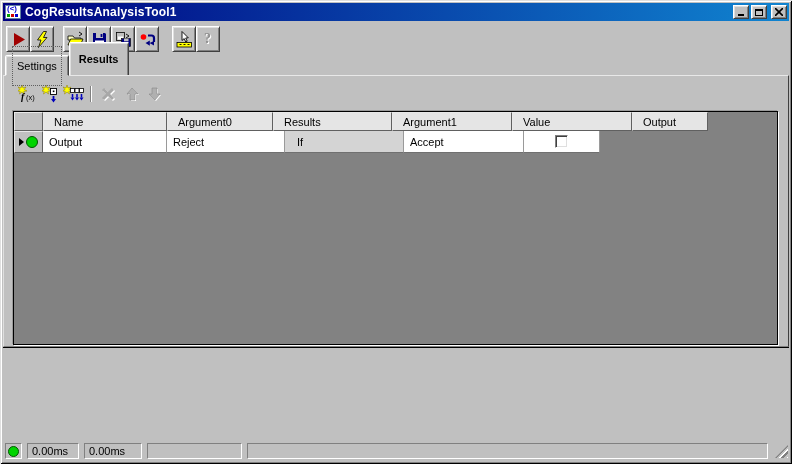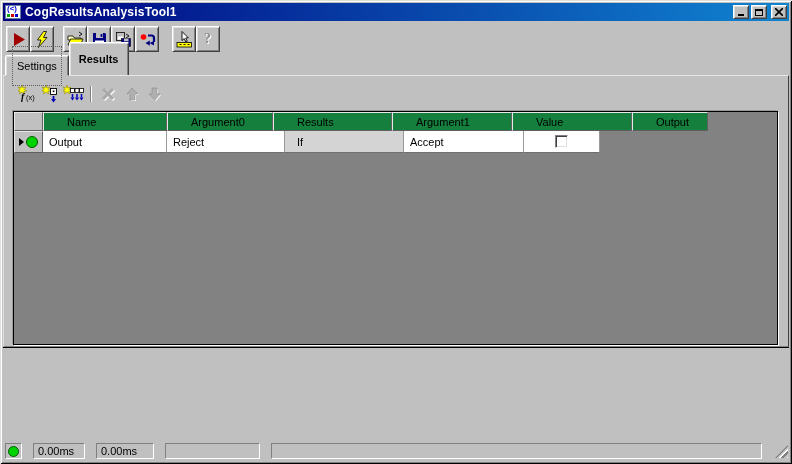--- a/index.html
+++ b/index.html
@@ -53,42 +53,42 @@
     box-shadow:0 1px 0 #000;}
   
   .gtoolbar{position:absolute;left:12px;top:7px;height:22px;display:flex;align-items:center;}
   .gt-btn{width:23px;height:21px;display:flex;align-items:center;justify-content:center;flex:0 0 auto;}
   .gt-sep{width:0;height:16px;border-left:1px solid #808080;border-right:1px solid #fff;margin:0 5px;}
   
   .grid-region{position:absolute;left:9px;top:35px;width:765px;height:234px;
     background:#828282;border:1px solid #000;box-shadow:1px 1px 0 #fff,-1px -1px 0 #9a9a9a;}
   .grid{position:absolute;left:0;top:0;}
   .hrow{display:flex;height:19px;}
-  .hcell{background:#15803d;border-top:1px solid #e8e8e8;border-left:1px solid #e8e8e8;
+  .hcell{background:#e5e5e5;border-top:1px solid #e8e8e8;border-left:1px solid #e8e8e8;
     border-right:1px solid #606060;border-bottom:1px solid #606060;
-    display:flex;align-items:center;padding-left:23px;}
+    display:flex;align-items:center;padding-left:10px;}
   .drow{display:flex;height:22px;}
   .dcell{background:#fff;border-right:1px solid #9a9a9a;border-bottom:1px solid #707070;
     display:flex;align-items:center;padding-left:6px;}
   .dcell.gray{background:#d4d4d4;padding-left:12px;}
   .dcell.center{justify-content:center;padding-left:0;}
   .rowhdr{background:#c0c0c0;border-top:1px solid #e8e8e8;border-left:1px solid #e8e8e8;
     border-right:1px solid #606060;border-bottom:1px solid #606060;
     display:flex;align-items:center;justify-content:center;gap:2px;padding-left:0;}
   .tri-right{width:0;height:0;border-left:5px solid #000;
     border-top:4px solid transparent;border-bottom:4px solid transparent;}
   .led{width:12px;height:12px;border-radius:50%;background:#00d400;border:1px solid #005800;}
   .checkbox{width:13px;height:13px;background:#fff;border:1px solid;
     border-color:#808080 #fff #fff #808080;
     box-shadow:inset 1px 1px 0 #404040,inset -1px -1px 0 #dfdfdf;}
   
   .statusbar{position:absolute;left:3px;right:3px;bottom:3px;height:20px;
     display:flex;align-items:center;padding-left:2px;}
   .sb-panel{height:16px;border:1px solid;border-color:#808080 #fff #fff #808080;
-    display:flex;align-items:center;padding-left:4px;margin-right:11px;text-align:center;}
+    display:flex;align-items:center;padding-left:4px;margin-right:5px;text-align:center;}
   .sb-led-panel{width:17px;justify-content:center;padding-left:0;}
   .sb-led{width:11px;height:11px;border-radius:50%;background:#00d400;border:1px solid #005800;}
   .grip{width:13px;height:13px;margin:4px 1px 0 2px;align-self:flex-start;
     background:repeating-linear-gradient(135deg,#c0c0c0 0 2px,#fff 2px 3px,#808080 3px 5px);
     clip-path:polygon(100% 0,100% 100%,0 100%);}
   svg{display:block;}
 </style>
 </head>
 <body>
 

